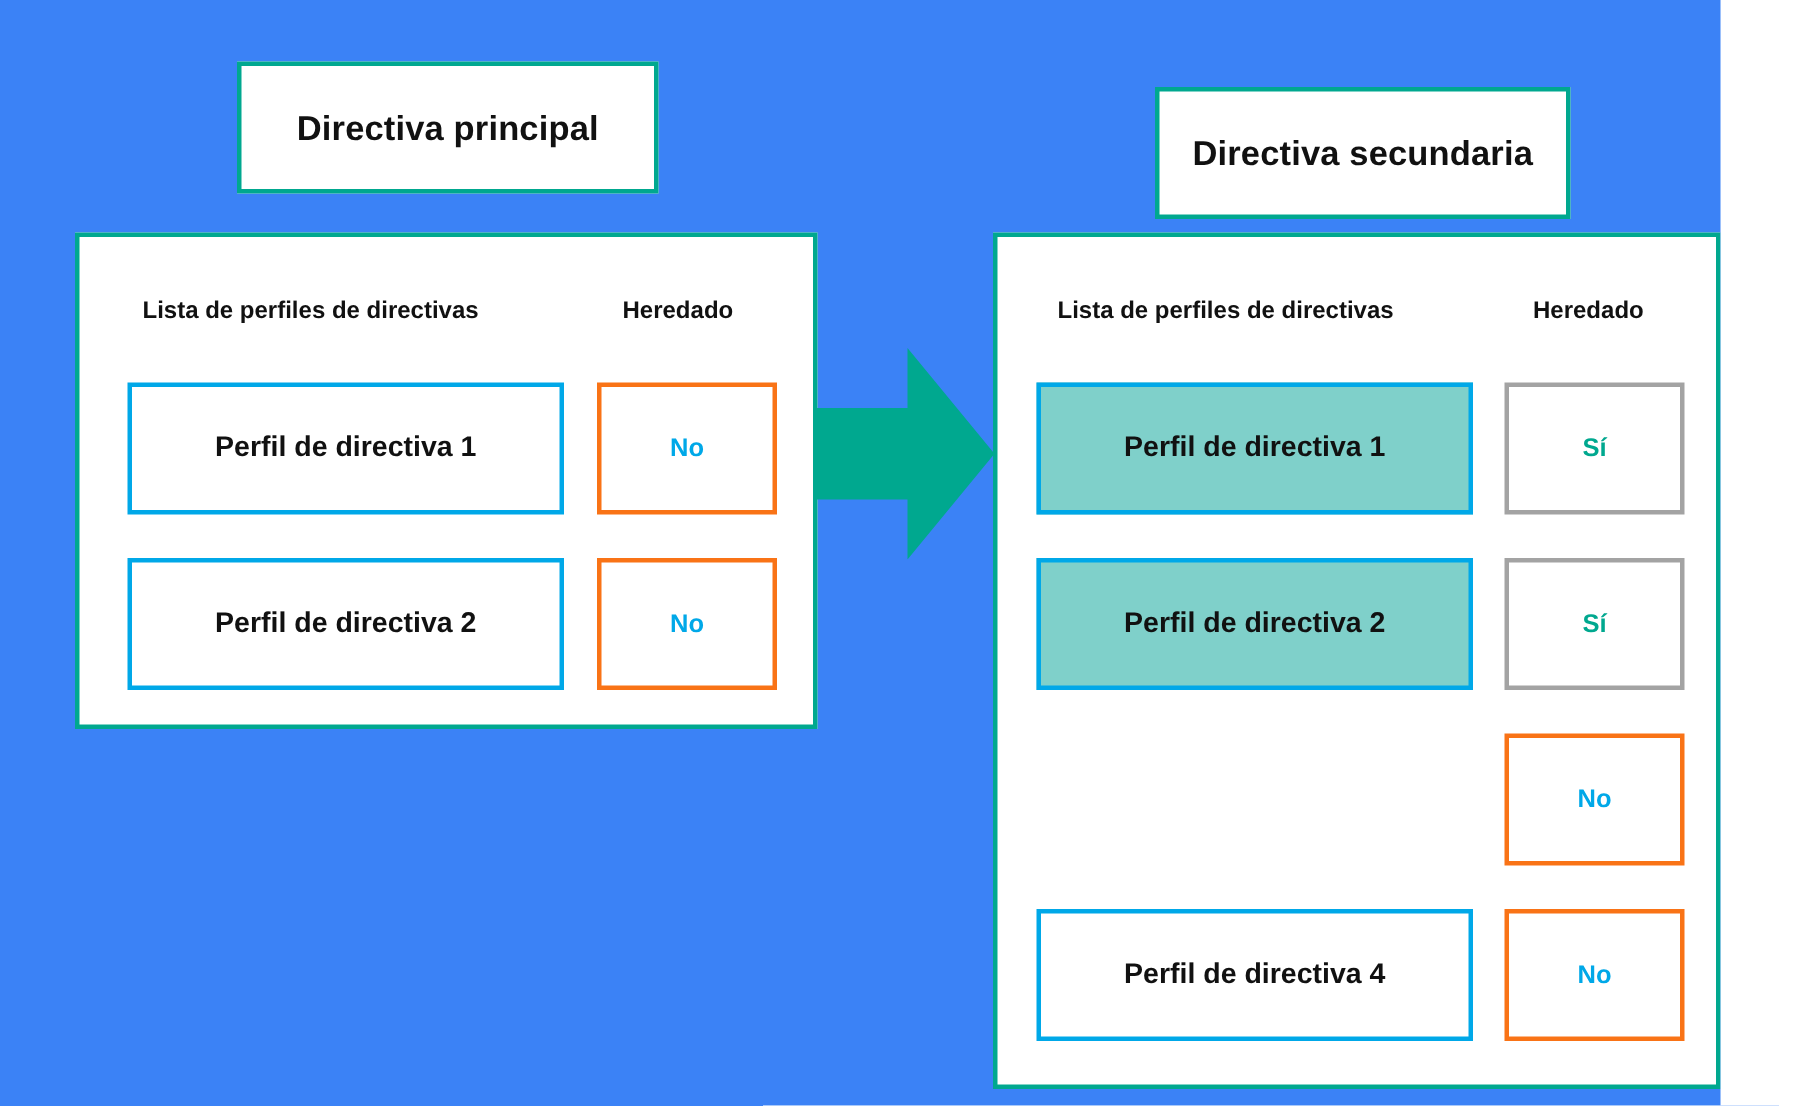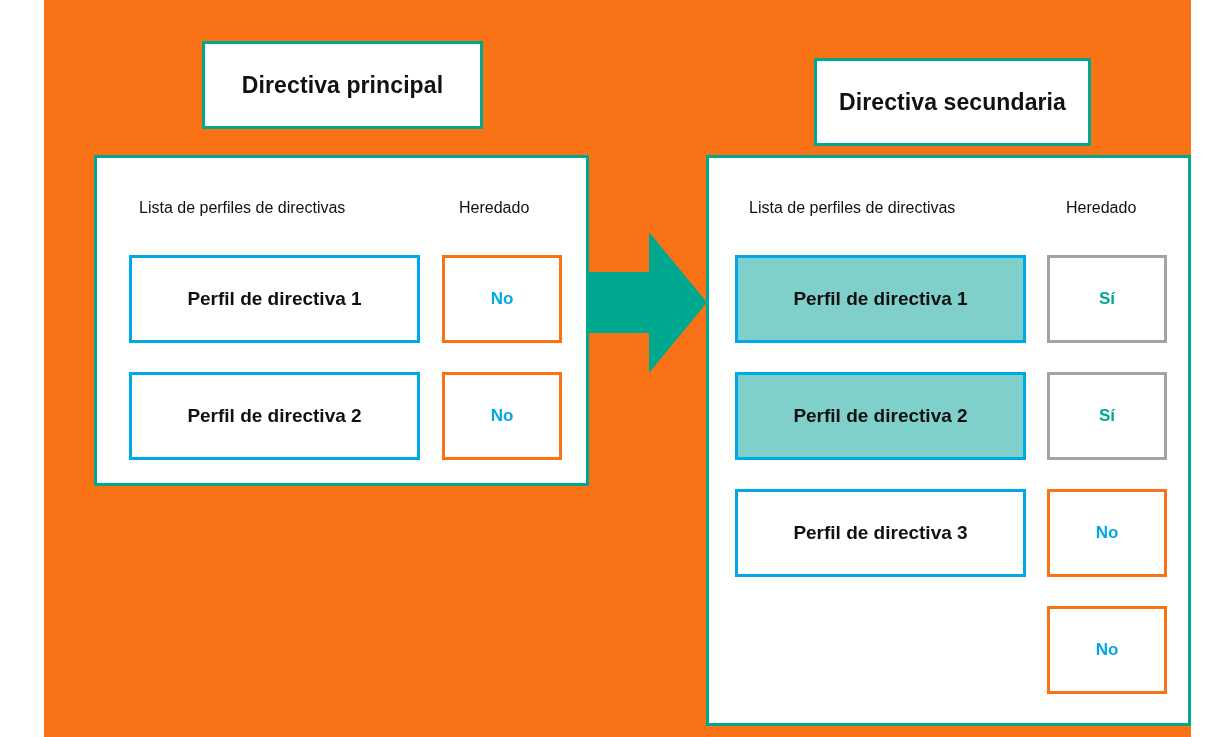--- a/index.html
+++ b/index.html
@@ -8,23 +8,22 @@
     background: #ffffff;
   }
   body {
     font-family: "Liberation Sans", sans-serif;
     -webkit-font-smoothing: antialiased;
   }
   #canvas {
     position: relative;
     width: 1147px;
     height: 737px;
-    background: #f97316;
+    background: #3b82f6;
     overflow: hidden;
-    margin-left: 44px;
   }
 
   
   .title-box {
     position: absolute;
     box-sizing: border-box;
     border: 3px solid #00a88f;
     background: #ffffff;
     display: flex;
     align-items: center;
@@ -47,21 +46,21 @@
     border: 3px solid #00a88f;
     background: #ffffff;
   }
   #panel-primary   { left: 50px;  top: 155px; width: 495px; height: 331px; }
   #panel-secondary { left: 662px; top: 155px; width: 485px; height: 571px; }
 
   
   .col-header {
     position: absolute;
     font-size: 16px;
-    font-weight: normal;
+    font-weight: bold;
     color: #111111;
     white-space: nowrap;
   }
   #panel-primary .hdr-list      { left: 42px;  top: 41px; }
   #panel-primary .hdr-inherit   { left: 362px; top: 41px; }
   #panel-secondary .hdr-list    { left: 40px;  top: 41px; }
   #panel-secondary .hdr-inherit { left: 357px; top: 41px; }
 
   
   .profile-box {
@@ -177,25 +176,25 @@
       <span class="inherit-text teal">Sí</span>
     </div>
 
     <div id="rp-row1-profile" class="profile-box highlight">
       <span class="profile-text">Perfil de directiva 2</span>
     </div>
     <div id="rp-row1-inherit" class="inherit-box blue-border">
       <span class="inherit-text teal">Sí</span>
     </div>
 
-    <div id="rp-row2-profile" class="profile-box">
-      <span class="profile-text">Perfil de directiva 3</span>
-    </div>
     <div id="rp-row2-inherit" class="inherit-box teal-border">
       <span class="inherit-text blue">No</span>
     </div>
 
+    <div id="rp-row3-profile" class="profile-box">
+      <span class="profile-text">Perfil de directiva 4</span>
+    </div>
     <div id="rp-row3-inherit" class="inherit-box teal-border">
       <span class="inherit-text blue">No</span>
     </div>
   </div>
 
 </div>
 
 </body></html>

